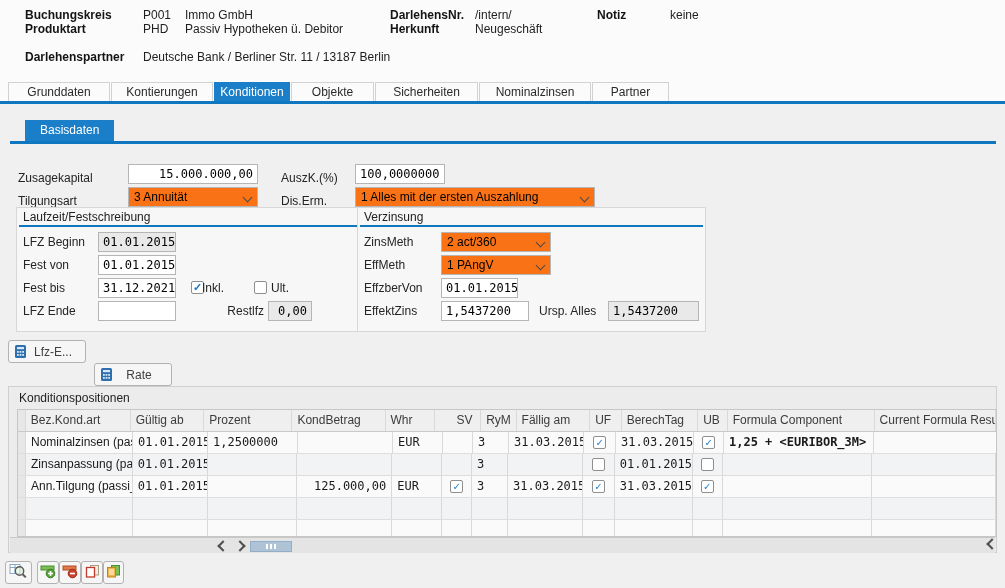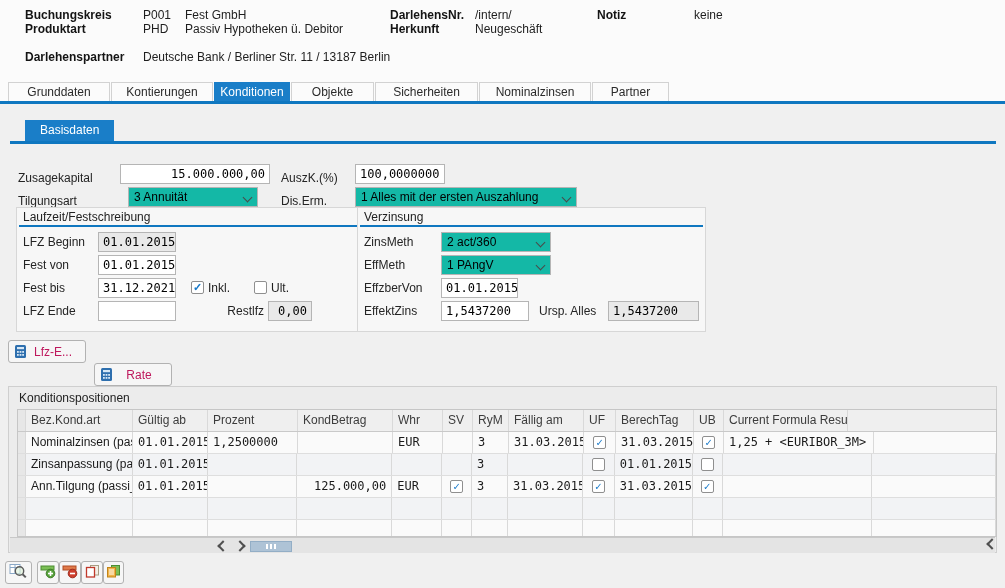--- a/index.html
+++ b/index.html
@@ -12,21 +12,21 @@
 
   
   .hpanel{left:0;top:0;width:1005px;height:101px;background:#fbfbfb;}
   .hrow{position:absolute;left:25px;height:14px;line-height:14px;white-space:nowrap;}
   .hlbl{display:inline-block;width:118px;font-weight:bold;color:#141414;}
   .hcode{display:inline-block;min-width:42px;}
   .hcode:empty{min-width:0;}
   .hmid{position:absolute;left:390px;height:14px;line-height:14px;white-space:nowrap;}
   .hlbl2{display:inline-block;width:85px;font-weight:bold;color:#141414;}
   .hnotiz{position:absolute;left:597px;height:14px;line-height:14px;white-space:nowrap;}
-  .hlbl3{display:inline-block;width:97px;font-weight:bold;color:#141414;}
+  .hlbl3{display:inline-block;width:73px;font-weight:bold;color:#141414;}
 
   
   .tabstrip{left:8px;top:82px;height:19px;display:flex;}
   .tab{height:19px;line-height:19px;text-align:center;background:#fbfbfb;
        border:1px solid #d2d2d2;border-bottom:none;box-sizing:border-box;margin-right:1px;
        color:#2b2b2b;cursor:default;}
   .tab.active{background:#1a7ec8;border-color:#1a7ec8;color:#fff;}
   .bluebar{left:0;top:101px;width:1005px;height:3px;background:#0f77c0;}
 
   
@@ -34,21 +34,21 @@
           background:#1a7ec8;color:#fff;}
   .subrule{left:10px;top:141px;width:986px;height:3px;background:#0f77c0;}
 
   
   .flbl{height:20px;line-height:20px;white-space:nowrap;color:#242424;}
   .inp{height:20px;box-sizing:border-box;background:#fff;border:1px solid #b5b5b5;
        font-family:"DejaVu Sans Mono", monospace;font-size:12px;line-height:18px;
        padding:0 4px;white-space:nowrap;overflow:hidden;color:#000;}
   .inp.ro{background:#e9e9e9;}
   .inp.rt{text-align:right;}
-  .sel{height:20px;box-sizing:border-box;background:#14b8a6;border:1px solid #b5b5b5;
+  .sel{height:20px;box-sizing:border-box;background:#f97316;border:1px solid #b5b5b5;
        line-height:18px;padding:0 20px 16px 5px;white-space:nowrap;overflow:hidden;color:#000;}
   .chev{position:absolute;right:6px;top:6px;width:6px;height:6px;
         border-right:1.6px solid #4a4a4a;border-bottom:1.6px solid #4a4a4a;
         transform:rotate(45deg);}
   .chv{display:inline-block;width:6px;height:6px;border-left:2px solid #4f4f4f;border-bottom:2px solid #4f4f4f;}
   .chv.left{transform:rotate(45deg);}
   .chv.right{transform:rotate(225deg);}
 
   
   .gbox{background:#f7f7f7;border:1px solid #d7d7d7;box-sizing:border-box;}
@@ -57,21 +57,21 @@
 
   
   .cb{display:inline-block;width:13px;height:13px;box-sizing:border-box;background:#fff;
       border:1px solid #8f8f8f;border-radius:2px;text-align:center;
       font-size:11px;line-height:11px;font-weight:bold;color:#1779c9;vertical-align:middle;}
   .cb-lbl{height:14px;line-height:14px;}
 
   
   .btn{height:23px;box-sizing:border-box;background:#f6f6f6;border:1px solid #b2b2b2;
        border-radius:3px;display:flex;align-items:center;justify-content:center;
-       color:#be185d;white-space:nowrap;cursor:default;position:relative;}
+       color:#404040;white-space:nowrap;cursor:default;position:relative;}
   .btn .bic{position:absolute;left:6px;top:4px;}
   .btn.pressed{background:#c9c9c9;border-color:#9f9f9f;}
   .icbtn{height:23px;box-sizing:border-box;background:#f6f6f6;border:1px solid #b2b2b2;
        border-radius:3px;display:flex;align-items:center;justify-content:center;cursor:default;}
 
   
   .tpanel{left:8px;top:386px;width:989px;height:167px;background:#ececec;
           border:1px solid #cfcfcf;box-sizing:border-box;}
   .ttitle{position:absolute;left:10px;top:4px;color:#222;}
   .tgrid{position:absolute;left:8px;top:22px;width:980px;height:128px;overflow:hidden;
@@ -92,21 +92,21 @@
   .thumb{position:absolute;left:240px;top:3px;width:40px;height:9px;background:#aec3d6;
          border:1px solid #93aec6;display:flex;align-items:center;justify-content:center;}
   .grip{width:10px;height:5px;background:repeating-linear-gradient(90deg,#fff 0 2px,rgba(0,0,0,0) 2px 4px);}
   .edgescroll{left:983px;top:537px;width:18px;height:14px;display:flex;align-items:center;justify-content:center;}
 </style>
 </head>
 <body>
 
 <div class="abs hpanel">
   <div class="hrow" style="top:8px">
-    <span class="hlbl">Buchungskreis</span><span class="hcode">P001</span><span>Fest GmbH</span>
+    <span class="hlbl">Buchungskreis</span><span class="hcode">P001</span><span>Immo GmbH</span>
   </div>
   <div class="hrow" style="top:22px">
     <span class="hlbl">Produktart</span><span class="hcode">PHD</span><span>Passiv Hypotheken ü. Debitor</span>
   </div>
   <div class="hrow" style="top:50px">
     <span class="hlbl">Darlehenspartner</span><span class="hcode"></span><span>Deutsche Bank / Berliner Str. 11 / 13187 Berlin</span>
   </div>
   <div class="hmid" style="top:8px">
     <span class="hlbl2">DarlehensNr.</span><span>/intern/</span>
   </div>
@@ -126,49 +126,49 @@
   <div class="tab" style="width:103px">Sicherheiten</div>
   <div class="tab" style="width:112px">Nominalzinsen</div>
   <div class="tab" style="width:77px">Partner</div>
 </div>
 <div class="abs bluebar"></div>
 
 <div class="abs subtab">Basisdaten</div>
 <div class="abs subrule"></div>
 
 <div class="abs flbl" style="left:18px;top:168px">Zusagekapital</div>
-<div class="abs inp rt" style="left:120px;top:164px;width:150px">15.000.000,00</div>
+<div class="abs inp rt" style="left:128px;top:164px;width:130px">15.000.000,00</div>
 <div class="abs flbl" style="left:281px;top:168px">AuszK.(%)</div>
 <div class="abs inp" style="left:355px;top:164px;width:90px">100,0000000</div>
 
 <div class="abs flbl" style="left:18px;top:191px">Tilgungsart</div>
 <div class="abs sel" style="left:128px;top:187px;width:130px">
   <span>3 Annuität</span>
   <span class="chev"></span>
 </div>
 <div class="abs flbl" style="left:281px;top:191px">Dis.Erm.</div>
-<div class="abs sel" style="left:355px;top:187px;width:222px">
+<div class="abs sel" style="left:355px;top:187px;width:240px">
   <span>1 Alles mit der ersten Auszahlung</span>
   <span class="chev"></span>
 </div>
 
 <div class="abs gbox" style="left:16px;top:207px;width:396px;height:125px">
   <div class="gtitle">Laufzeit/Festschreibung</div>
   <div class="grule"></div>
 
   <div class="abs flbl" style="left:6px;top:24px">LFZ Beginn</div>
   <div class="abs inp ro" style="left:81px;top:24px;width:78px">01.01.2015</div>
 
   <div class="abs flbl" style="left:6px;top:47px">Fest von</div>
   <div class="abs inp" style="left:81px;top:47px;width:78px">01.01.2015</div>
 
   <div class="abs flbl" style="left:6px;top:70px">Fest bis</div>
   <div class="abs inp" style="left:81px;top:70px;width:78px">31.12.2021</div>
   <span class="abs cb on" style="left:174px;top:73px">✓</span>
-  <span class="abs cb-lbl" style="left:191px;top:73px">Inkl.</span>
+  <span class="abs cb-lbl" style="left:185px;top:73px">Inkl.</span>
   <span class="abs cb" style="left:237px;top:73px"></span>
   <span class="abs cb-lbl" style="left:254px;top:73px">Ult.</span>
 
   <div class="abs flbl" style="left:6px;top:93px">LFZ Ende</div>
   <div class="abs inp" style="left:81px;top:93px;width:78px"></div>
   <div class="abs flbl" style="left:202px;top:93px;width:45px;text-align:right">Restlfz</div>
   <div class="abs inp ro rt" style="left:251px;top:93px;width:44px">0,00</div>
 </div>
 
 <div class="abs gbox" style="left:357px;top:207px;width:349px;height:125px">
@@ -278,46 +278,47 @@
 <div class="abs tpanel">
   <div class="ttitle">Konditionspositionen</div>
   <div class="tgrid">
       <div class="trow thead">
         <div class="tcell selc"></div>
         <div class="tcell th" style="width: 107px;">Bez.Kond.art</div>
         <div class="tcell th" style="width: 75px;">Gültig ab</div>
         <div class="tcell th" style="width: 90px;">Prozent</div>
         <div class="tcell th" style="width: 95px;">KondBetrag</div>
         <div class="tcell th" style="width: 50px;">Whr</div>
-        <div class="tcell th" style="width: 30px;">SV</div>
+        <div class="tcell th" style="width: 30px; margin-left: 17px;">SV</div>
         <div class="tcell th" style="width: 36px;">RyM</div>
         <div class="tcell th" style="width: 75px;">Fällig am</div>
         <div class="tcell th" style="width: 32px;">UF</div>
         <div class="tcell th" style="width: 78px;">BerechTag</div>
         <div class="tcell th" style="width: 30px;">UB</div>
+        <div class="tcell th" style="width: 150px;">Formula Component</div>
         <div class="tcell th" style="width: 124px;">Current Formula Result</div>
       </div>
       <div class="trow">
         <div class="tcell selc"></div>
         <div class="tcell sans" style="width: 107px;">Nominalzinsen (pas_</div>
         <div class="tcell" style="width: 75px;">01.01.2015</div>
         <div class="tcell" style="width: 90px;">1,2500000</div>
         <div class="tcell" style="width: 95px; text-align: right;"></div>
         <div class="tcell" style="width: 50px;">EUR</div>
         <div class="tcell" style="width: 30px;"></div>
         <div class="tcell" style="width: 36px;">3</div>
         <div class="tcell" style="width: 75px;">31.03.2015</div>
         <div class="tcell ctr" style="width: 32px;">
           <span class="cb on">✓</span>
         </div>
         <div class="tcell" style="width: 78px;">31.03.2015</div>
         <div class="tcell ctr" style="width: 30px;">
           <span class="cb on">✓</span>
         </div>
-        <div class="tcell" style="width: 150px;">1,25 + &lt;EURIBOR_3M&gt;</div>
+        <div class="tcell" style="width: 150px; font-weight: bold;">1,25 + &lt;EURIBOR_3M&gt;</div>
       </div>
       <div class="trow alt">
         <div class="tcell selc"></div>
         <div class="tcell sans" style="width: 107px;">Zinsanpassung (pa_</div>
         <div class="tcell" style="width: 75px;">01.01.2015</div>
         <div class="tcell" style="width: 90px;"></div>
         <div class="tcell" style="width: 95px; text-align: right;"></div>
         <div class="tcell" style="width: 50px;"></div>
         <div class="tcell" style="width: 30px;"></div>
         <div class="tcell" style="width: 36px;">3</div>

